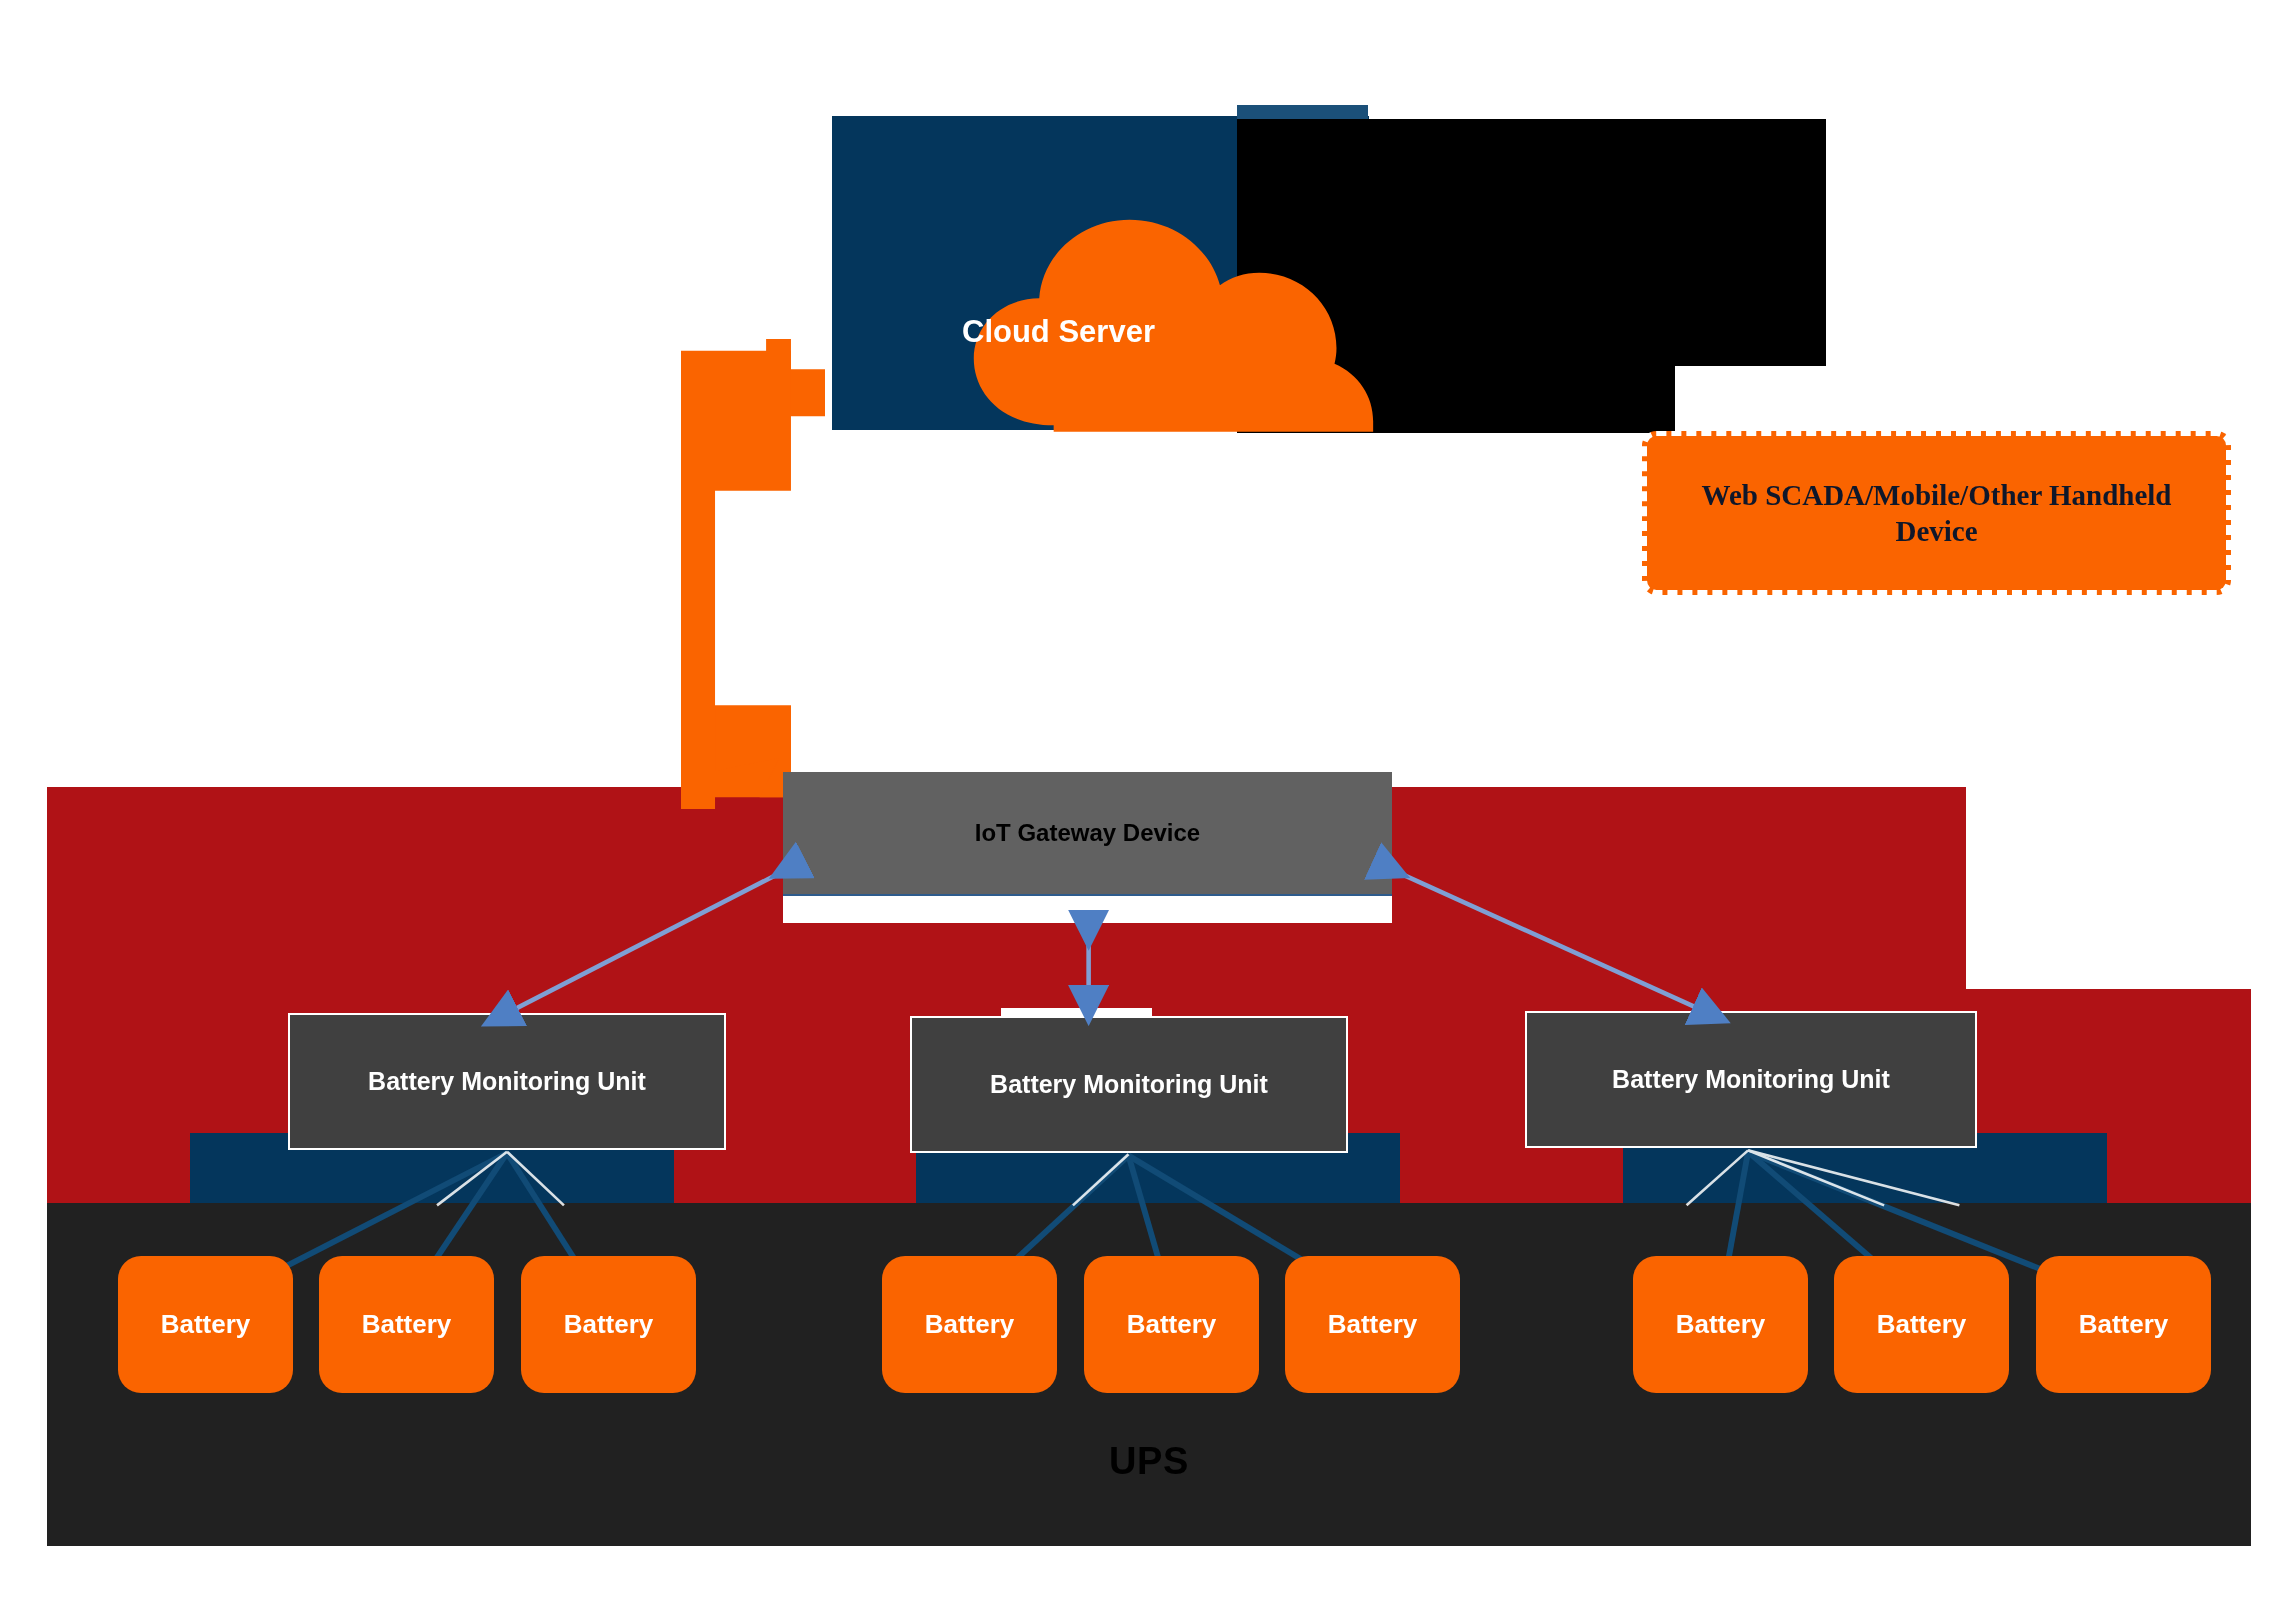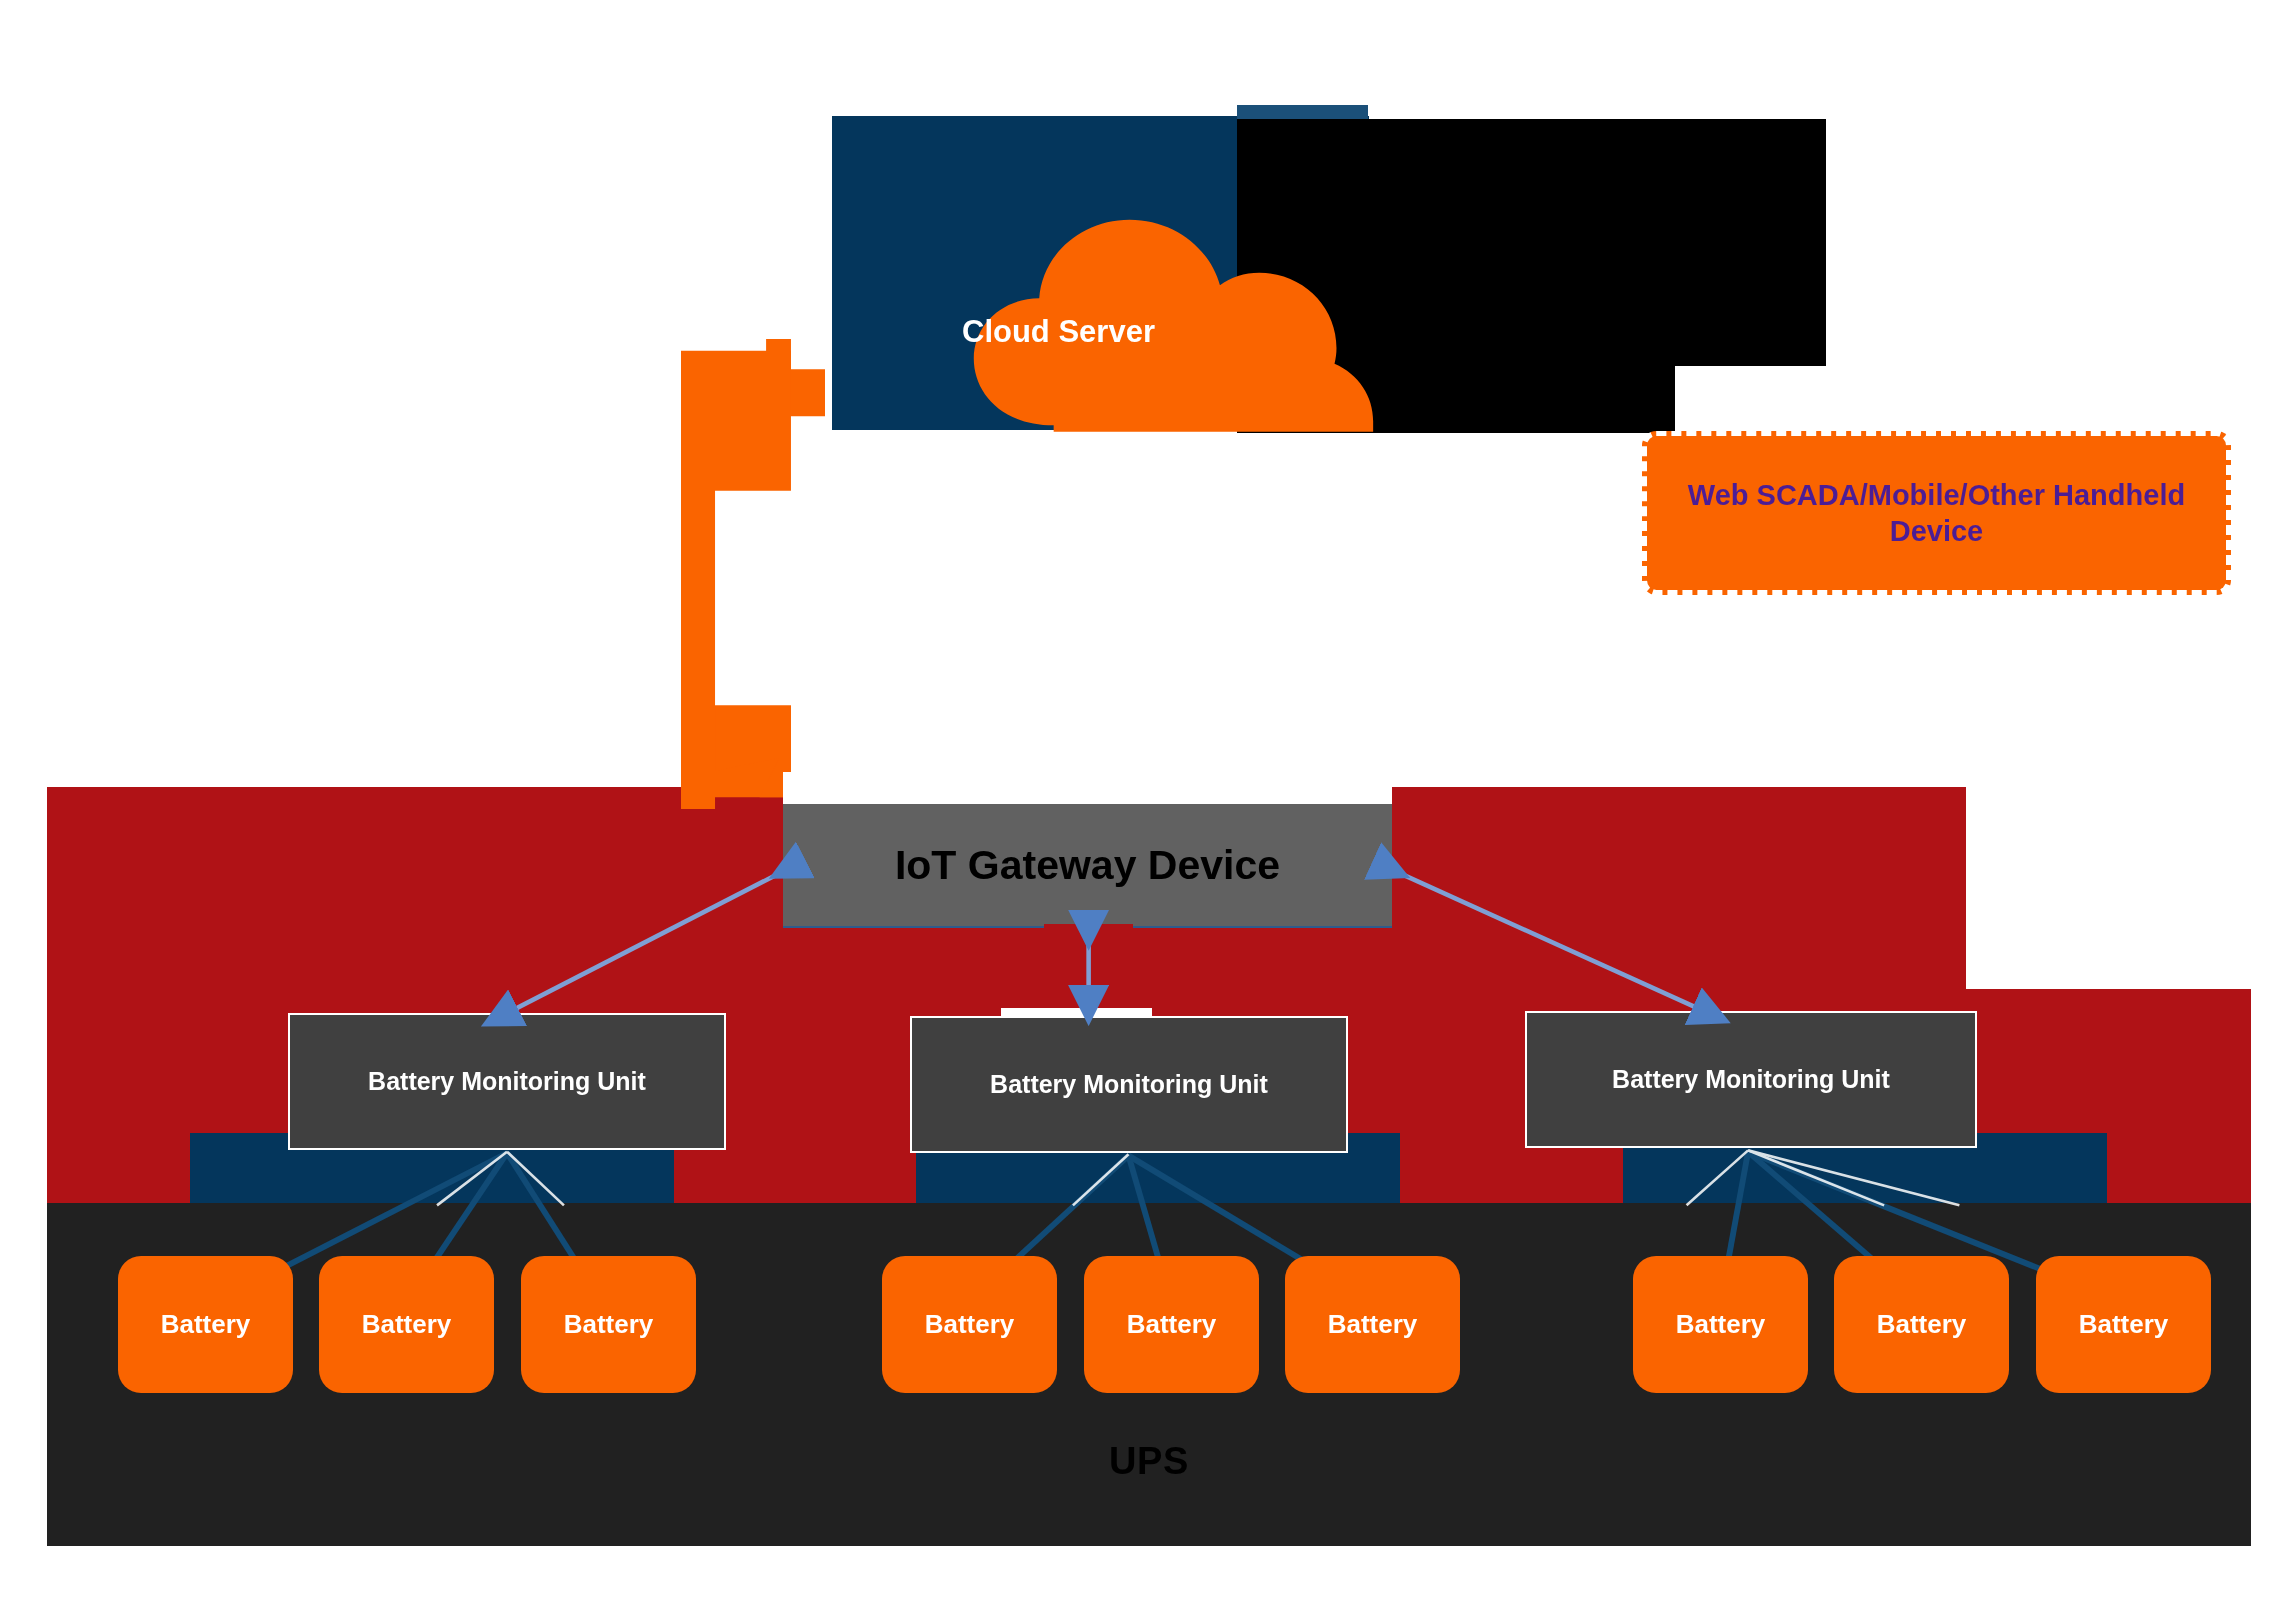--- a/index.html
+++ b/index.html
@@ -82,25 +82,26 @@
   #scada-box {
     left: 1642px; top: 431px; width: 589px; height: 164px;
     background: #fa6400;
     border: 5.2px dashed #ffffff;
     border-radius: 14.4px;
     box-sizing: border-box;
     display: flex;
     align-items: center;
     justify-content: center;
     text-align: center;
-    color: #4c1d95;
+    color: #0f172a;
     font-size: 29px;
     font-weight: bold;
     line-height: 1.25;
     padding: 0 17px;
+    font-family: Liberation Serif, serif;
   }
 
   
   #orange-connector {
     left: 681px; top: 339px; width: 144px; height: 470px;
   }
 
   
   #gateway-white {
     left: 783px; top: 772px; width: 609px; height: 151px;
@@ -108,23 +109,22 @@
   }
   #gateway-box {
     left: 783px; top: 772px; width: 609px; height: 124px;
     background: #616161;
     border-bottom: 2.6px solid #2e5b8c;
     box-sizing: border-box;
     display: flex;
     align-items: center;
     justify-content: center;
     color: #000000;
-    font-size: 41px;
-    font-weight: bold;
-    margin-top: 32px;
+    font-size: 24px;
+    font-weight: bold;
   }
 
   
   .bmu-box {
     background: #404040;
     border: 2px solid #ffffff;
     box-sizing: border-box;
     display: flex;
     align-items: center;
     justify-content: center;

